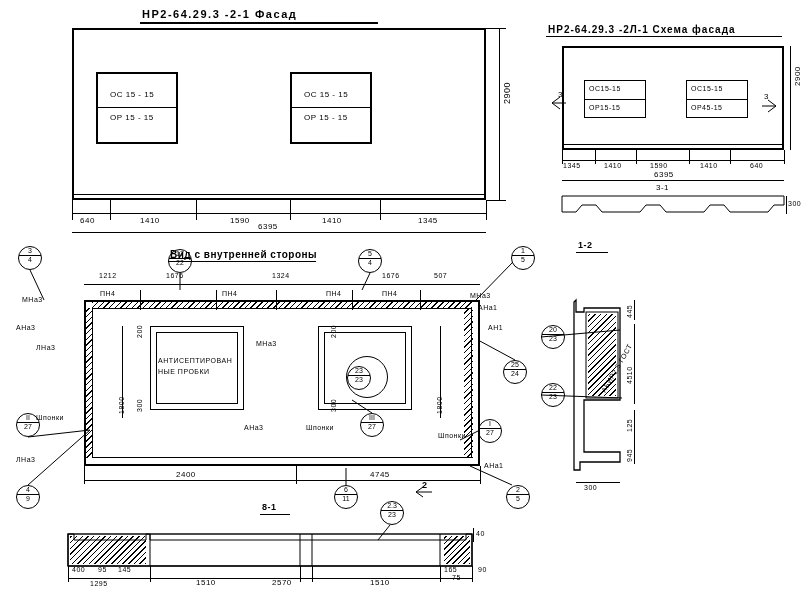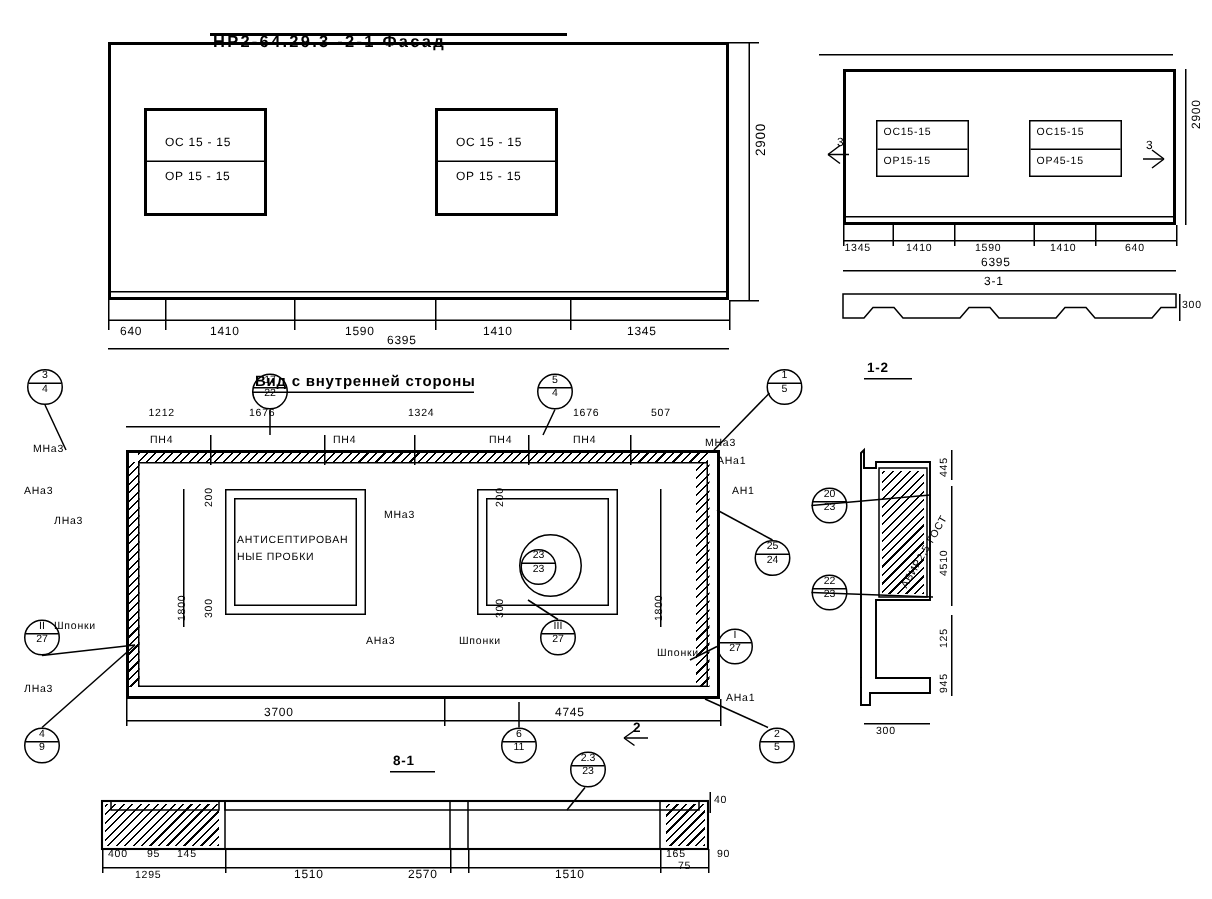--- a/index.html
+++ b/index.html
@@ -23,23 +23,24 @@
   .circ .div{border-top:1px solid #000;}
   .hatch{position:absolute;
       background-image:repeating-linear-gradient(-45deg,#000 0 1px,transparent 1px 4px);}
   svg{position:absolute;left:0;top:0;overflow:visible;}
 </style>
 </head>
 <body>
 
 <div class="sheet">
 
-  <div class="t big b" style="left:142px;top:22px;">НР2-64.29.3 -2-1   Фасад</div>
+  <div class="t big b" style="left:142px;top:8px;">НР2-64.29.3 -2-1   Фасад</div>
   <div class="ln h2" style="left:140px;top:22px;width:238px;"></div>
 
+  <div class="t b" style="left:548px;top:24px;font-size:10px;letter-spacing:1px;">НР2-64.29.3 -2Л-1 Схема фасада</div>
   <div class="ln h" style="left:546px;top:36px;width:236px;"></div>
 
   <div class="box2" style="left:72px;top:28px;width:414px;height:172px;"></div>
   <div class="ln h" style="left:74px;top:194px;width:410px;"></div>
 
   <div class="box2" style="left:96px;top:72px;width:82px;height:72px;"></div>
   <div class="ln h" style="left:98px;top:107px;width:78px;"></div>
   <div class="t s" style="left:110px;top:90px;">ОС 15 - 15</div>
   <div class="t s" style="left:110px;top:113px;">ОР 15 - 15</div>
 
@@ -177,21 +178,21 @@
   <div class="t xs" style="left:436px;top:414px;transform:rotate(-90deg);transform-origin:left top;">1800</div>
   <div class="t xs" style="left:136px;top:338px;transform:rotate(-90deg);transform-origin:left top;">200</div>
   <div class="t xs" style="left:136px;top:412px;transform:rotate(-90deg);transform-origin:left top;">300</div>
   <div class="t xs" style="left:330px;top:338px;transform:rotate(-90deg);transform-origin:left top;">200</div>
   <div class="t xs" style="left:330px;top:412px;transform:rotate(-90deg);transform-origin:left top;">300</div>
 
   <div class="ln h" style="left:84px;top:480px;width:396px;"></div>
   <div class="ln v" style="left:84px;top:466px;height:18px;"></div>
   <div class="ln v" style="left:296px;top:466px;height:18px;"></div>
   <div class="ln v" style="left:480px;top:466px;height:18px;"></div>
-  <div class="t s" style="left:176px;top:470px;">3700</div>
+  <div class="t s" style="left:176px;top:470px;">2400</div>
   <div class="t s" style="left:370px;top:470px;">4745</div>
 
   <div class="t b" style="left:262px;top:502px;">8-1</div>
   <div class="ln h" style="left:260px;top:514px;width:30px;"></div>
   <div class="t b" style="left:422px;top:480px;">2</div>
   <svg width="808" height="599">
     <line x1="416" y1="492" x2="432" y2="492" stroke="#000" stroke-width="1"></line>
     <path d="M416 492 l7 -5 M416 492 l7 5" stroke="#000" fill="none" stroke-width="1"></path>
   </svg>
 

